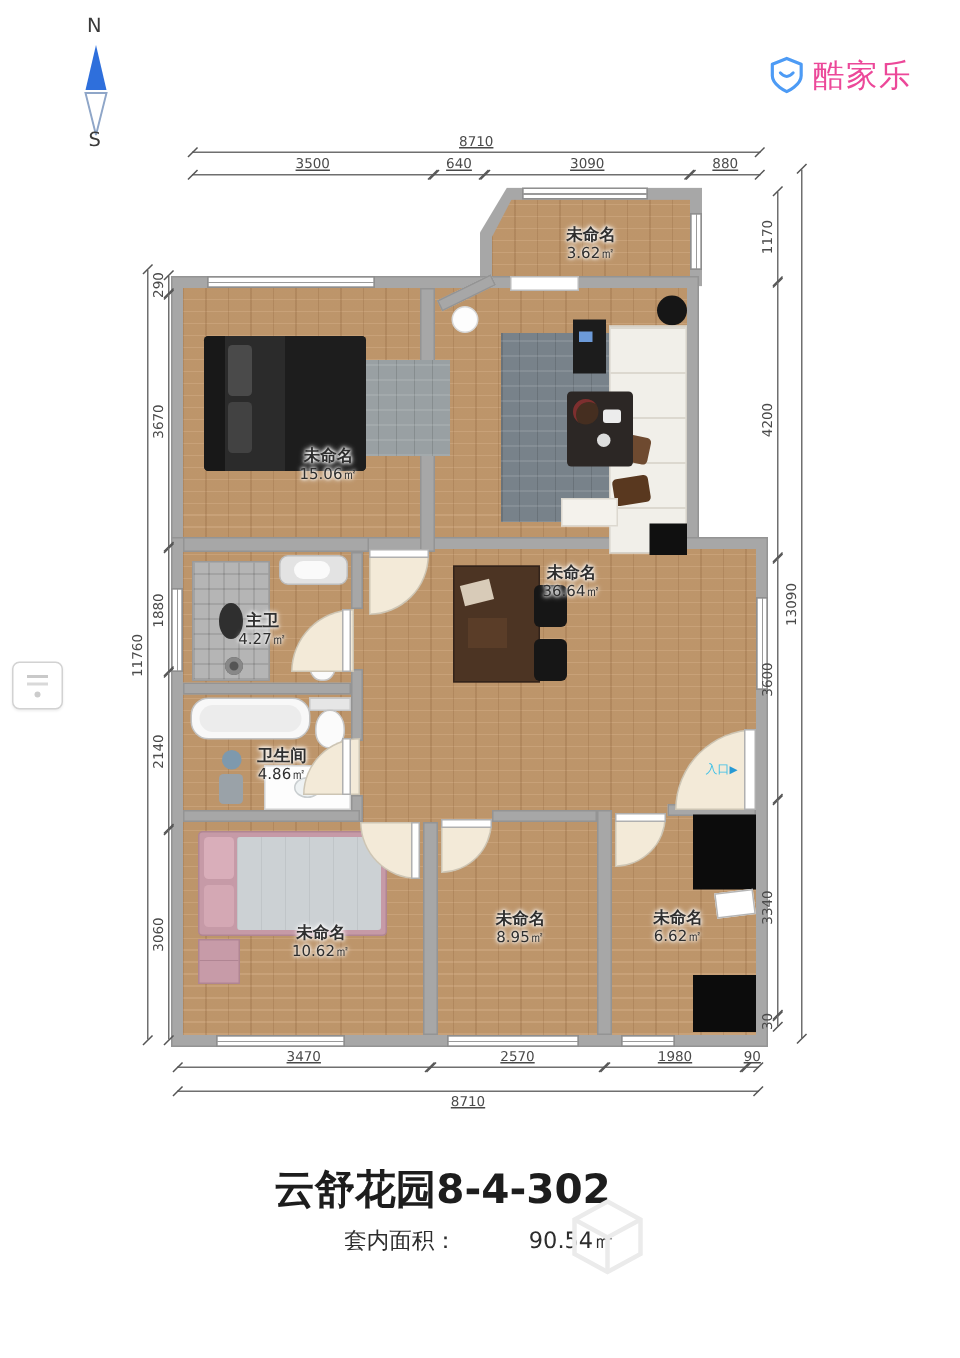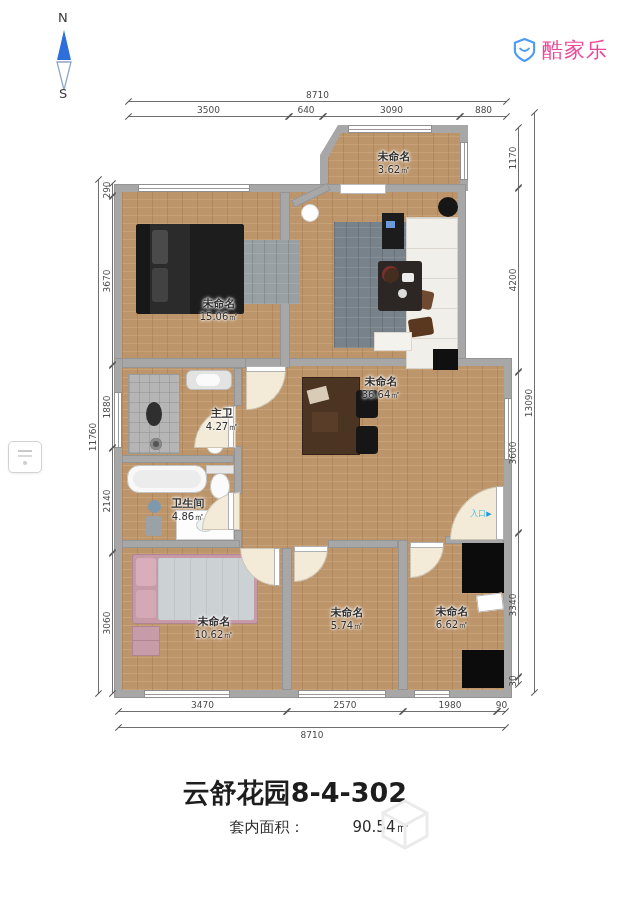--- a/index.html
+++ b/index.html
@@ -5,21 +5,21 @@
   html,body{margin:0;padding:0;}
   body{width:640px;height:905px;background:#ffffff;position:relative;overflow:hidden;
        font-family:"DejaVu Sans","Liberation Sans",sans-serif;}
   .abs{position:absolute;}
   
   .dim-h{position:absolute;height:0;border-top:1px solid #6f6f6f;}
   .dim-h::before,.dim-h::after{content:'';position:absolute;width:9px;height:1px;background:#555;top:-1px;}
   .dim-h::before{left:-4px;transform:rotate(-45deg);}
   .dim-h::after{right:-4px;transform:rotate(-45deg);}
   .dim-h .lbl{position:absolute;left:50%;bottom:2px;transform:translateX(-50%);
-              font-size:9px;color:#4a4a4a;white-space:nowrap;line-height:1;}
+              font-size:9px;color:#4a4a4a;white-space:nowrap;line-height:1;text-decoration:underline;}
   .dim-h.lbl-below .lbl{bottom:auto;top:3px;}
   .dim-v{position:absolute;width:0;border-left:1px solid #6f6f6f;}
   .dim-v::before,.dim-v::after{content:'';position:absolute;width:9px;height:1px;background:#555;left:-5px;}
   .dim-v::before{top:-1px;transform:rotate(-45deg);}
   .dim-v::after{bottom:-1px;transform:rotate(-45deg);}
   .dim-v .lbl{position:absolute;top:50%;left:0;transform-origin:0 0;
               transform:rotate(-90deg) translate(-50%,-115%);
               font-size:9px;color:#4a4a4a;white-space:nowrap;line-height:1;}
   
   .wall{position:absolute;background:#a7a7a7;box-shadow:inset 0 0 0 1px #949494;}
@@ -194,35 +194,35 @@
     <div class="ar">3.62㎡</div>
   </div>
   <div class="room-label" style="left:219px;top:310px;">
     <div class="nm">未命名</div>
     <div class="ar">15.06㎡</div>
   </div>
   <div class="room-label" style="left:381px;top:388px;">
     <div class="nm">未命名</div>
     <div class="ar">36.64㎡</div>
   </div>
-  <div class="room-label" style="left:175px;top:420px;margin-left:47px;">
+  <div class="room-label" style="left:175px;top:420px;">
     <div class="nm">主卫</div>
     <div class="ar">4.27㎡</div>
   </div>
   <div class="room-label" style="left:188px;top:510px;">
     <div class="nm">卫生间</div>
     <div class="ar">4.86㎡</div>
   </div>
   <div class="room-label" style="left:214px;top:628px;">
     <div class="nm">未命名</div>
     <div class="ar">10.62㎡</div>
   </div>
   <div class="room-label" style="left:347px;top:619px;">
     <div class="nm">未命名</div>
-    <div class="ar">5.74㎡</div>
+    <div class="ar">8.95㎡</div>
   </div>
   <div class="room-label" style="left:452px;top:618px;">
     <div class="nm">未命名</div>
     <div class="ar">6.62㎡</div>
   </div>
 
   <div class="dim-h" style="left:128px;top:101px;width:379px;">
       <span class="lbl">8710</span>
     </div>
   <div class="dim-h" style="left:128px;top:116px;width:161px;">

